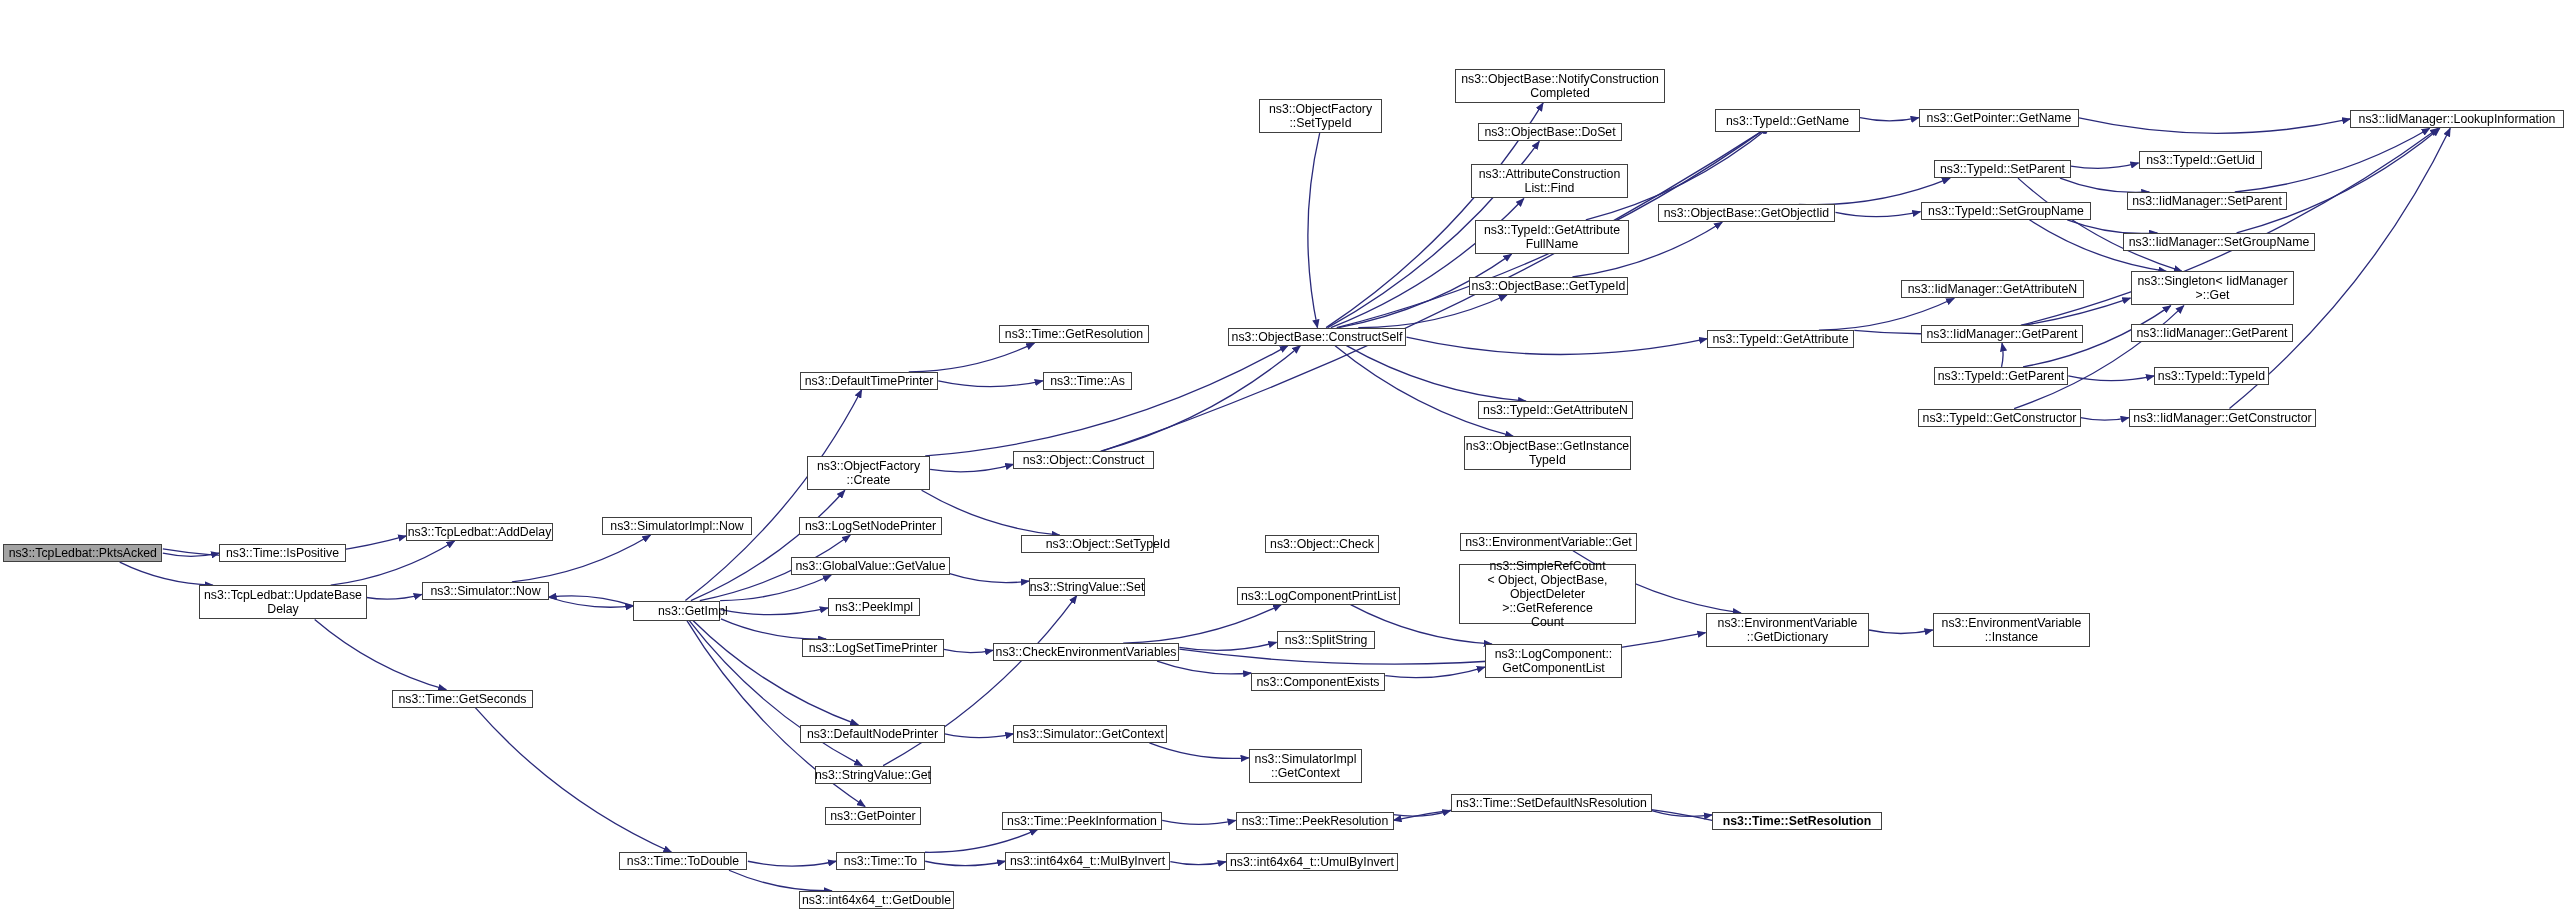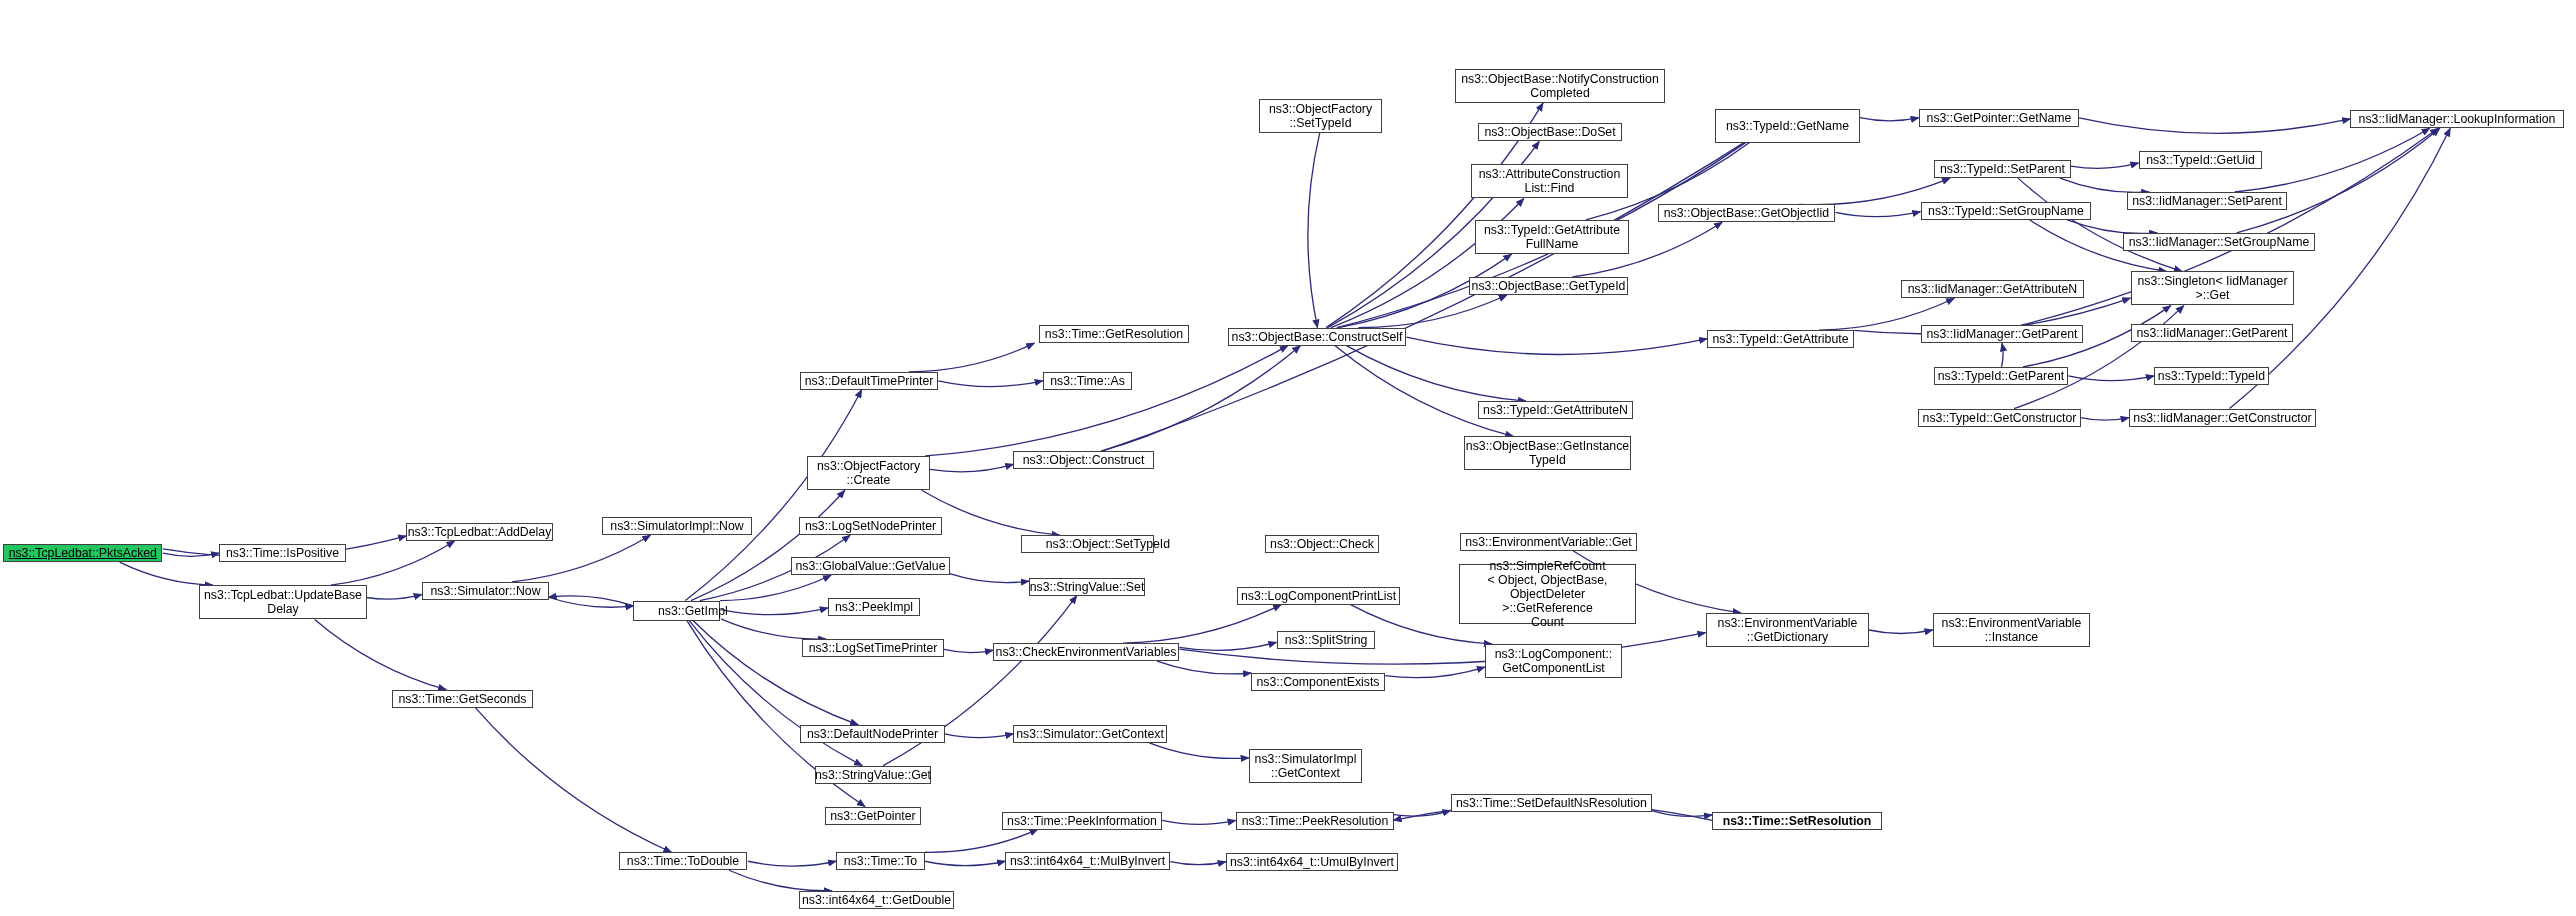--- a/index.html
+++ b/index.html
@@ -29,23 +29,22 @@
     line-height:14px;
     text-align:center;
     display:flex;
     align-items:center;
     justify-content:center;
     white-space:pre-line;
     padding:0.8px 3.3px;
     z-index:5;
   }
   .node.root{
-    background:#22c55e;
+    background:#a3a3a3;
     border:0.8px solid #404040;
-    text-decoration:underline;
   }
 </style>
 </head>
 <body>
 
 <div id="canvas">
   <svg id="edges" viewBox="0 0 3152 1121">
     <defs>
       <marker id="arr" markerWidth="11" markerHeight="9" refX="10" refY="4.5" orient="auto" markerUnits="userSpaceOnUse">
         <path d="M0,0 L11,4.5 L0,9 z" fill="#2a2a7a"></path>
@@ -137,21 +136,21 @@
 <div class="node root" style="left: 3.3px; top: 544px; width: 159px; height: 18px;"><span>ns3::TcpLedbat::PktsAcked</span></div>
     <div class="node" style="left: 219px; top: 544px; width: 127px; height: 18px;"><span>ns3::Time::IsPositive</span></div>
     <div class="node" style="left: 199px; top: 585px; width: 168px; height: 34px;"><span>ns3::TcpLedbat::UpdateBase
 Delay</span></div>
     <div class="node" style="left: 406px; top: 523px; width: 147px; height: 18px;"><span>ns3::TcpLedbat::AddDelay</span></div>
     <div class="node" style="left: 422px; top: 582px; width: 127px; height: 18px;"><span>ns3::Simulator::Now</span></div>
     <div class="node" style="left: 392px; top: 690px; width: 141px; height: 18px;"><span>ns3::Time::GetSeconds</span></div>
     <div class="node" style="left: 602px; top: 517px; width: 150px; height: 18px;"><span>ns3::SimulatorImpl::Now</span></div>
     <div class="node" style="left: 633px; top: 601px; width: 87px; height: 19.6px; padding-left: 36px;"><span>ns3::GetImpl</span></div>
     <div class="node" style="left: 800px; top: 372px; width: 138px; height: 18px;"><span>ns3::DefaultTimePrinter</span></div>
-    <div class="node" style="left: 999px; top: 325px; width: 150px; height: 18px; margin-left: 40px;"><span>ns3::Time::GetResolution</span></div>
+    <div class="node" style="left: 999px; top: 325px; width: 150px; height: 18px;"><span>ns3::Time::GetResolution</span></div>
     <div class="node" style="left: 1043px; top: 372px; width: 89px; height: 18px;"><span>ns3::Time::As</span></div>
     <div class="node" style="left: 807px; top: 456px; width: 123px; height: 34px;"><span>ns3::ObjectFactory
 ::Create</span></div>
     <div class="node" style="left: 799px; top: 517px; width: 143px; height: 18px;"><span>ns3::LogSetNodePrinter</span></div>
     <div class="node" style="left: 791px; top: 557px; width: 159px; height: 18px;"><span>ns3::GlobalValue::GetValue</span></div>
     <div class="node" style="left: 828px; top: 598px; width: 92px; height: 18px;"><span>ns3::PeekImpl</span></div>
     <div class="node" style="left: 802px; top: 639px; width: 142px; height: 18px;"><span>ns3::LogSetTimePrinter</span></div>
     <div class="node" style="left: 800px; top: 725px; width: 145px; height: 18px;"><span>ns3::DefaultNodePrinter</span></div>
     <div class="node" style="left: 815px; top: 766px; width: 116px; height: 18px;"><span>ns3::StringValue::Get</span></div>
     <div class="node" style="left: 825px; top: 807px; width: 96px; height: 18px;"><span>ns3::GetPointer</span></div>
@@ -186,21 +185,21 @@
 Count</span></div>
     <div class="node" style="left: 1485px; top: 644px; width: 137px; height: 34px;"><span>ns3::LogComponent::
 GetComponentList</span></div>
     <div class="node" style="left: 1237px; top: 587px; width: 163px; height: 18px;"><span>ns3::LogComponentPrintList</span></div>
     <div class="node" style="left: 1277px; top: 631px; width: 98px; height: 18px;"><span>ns3::SplitString</span></div>
     <div class="node" style="left: 1251px; top: 673px; width: 134px; height: 18px;"><span>ns3::ComponentExists</span></div>
     <div class="node" style="left: 1249px; top: 749px; width: 113px; height: 34px;"><span>ns3::SimulatorImpl
 ::GetContext</span></div>
     <div class="node" style="left: 1236px; top: 812px; width: 158px; height: 18px;"><span>ns3::Time::PeekResolution</span></div>
     <div class="node" style="left: 1226px; top: 853px; width: 172px; height: 18px;"><span>ns3::int64x64_t::UmulByInvert</span></div>
-    <div class="node" style="left: 1715px; top: 109px; width: 145px; height: 34px;"><span>ns3::TypeId::GetName</span></div>
+    <div class="node" style="left: 1715px; top: 109px; width: 145px; height: 23px;"><span>ns3::TypeId::GetName</span></div>
     <div class="node" style="left: 1658px; top: 204px; width: 177px; height: 18px;"><span>ns3::ObjectBase::GetObjectIid</span></div>
     <div class="node" style="left: 1707px; top: 330px; width: 147px; height: 18px;"><span>ns3::TypeId::GetAttribute</span></div>
     <div class="node" style="left: 1934px; top: 367px; width: 134px; height: 18px;"><span>ns3::TypeId::GetParent</span></div>
     <div class="node" style="left: 1918px; top: 409px; width: 163px; height: 18px;"><span>ns3::TypeId::GetConstructor</span></div>
     <div class="node" style="left: 1919px; top: 109px; width: 160px; height: 18px;"><span>ns3::GetPointer::GetName</span></div>
     <div class="node" style="left: 1934px; top: 160px; width: 137px; height: 18px;"><span>ns3::TypeId::SetParent</span></div>
     <div class="node" style="left: 1921px; top: 202px; width: 170px; height: 18px;"><span>ns3::TypeId::SetGroupName</span></div>
     <div class="node" style="left: 1901px; top: 280px; width: 183px; height: 18px;"><span>ns3::IidManager::GetAttributeN</span></div>
     <div class="node" style="left: 1921px; top: 325px; width: 162px; height: 18px;"><span>ns3::IidManager::GetParent</span></div>
     <div class="node" style="left: 2129px; top: 409px; width: 187px; height: 18px;"><span>ns3::IidManager::GetConstructor</span></div>

